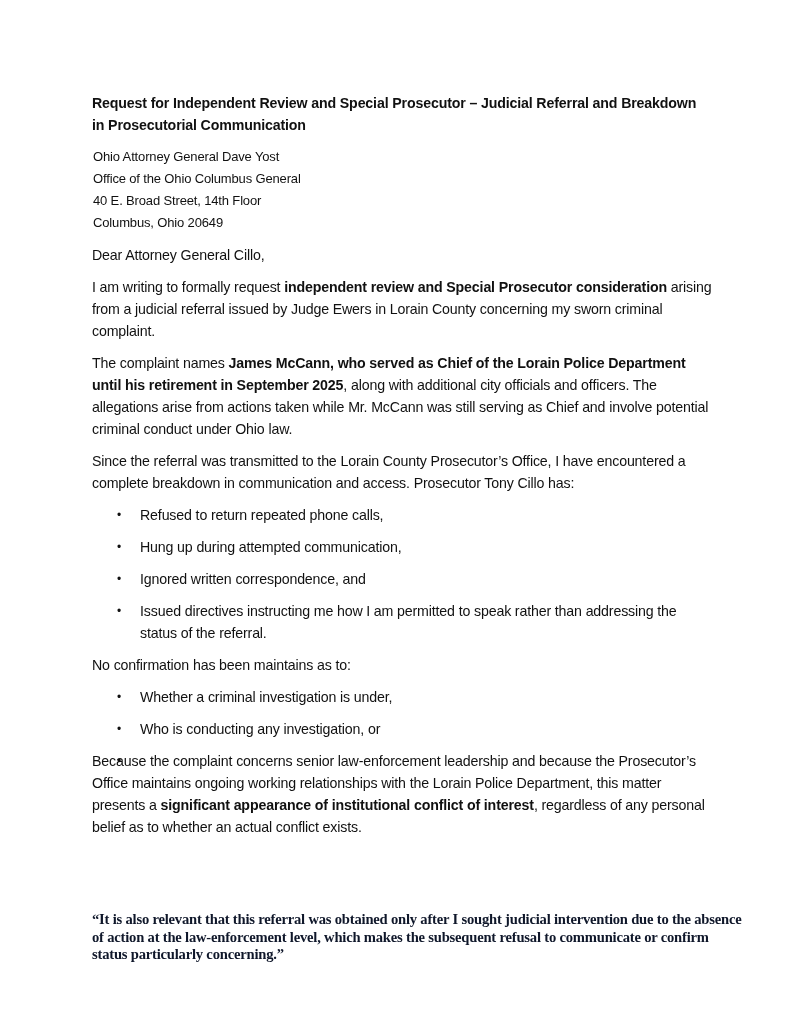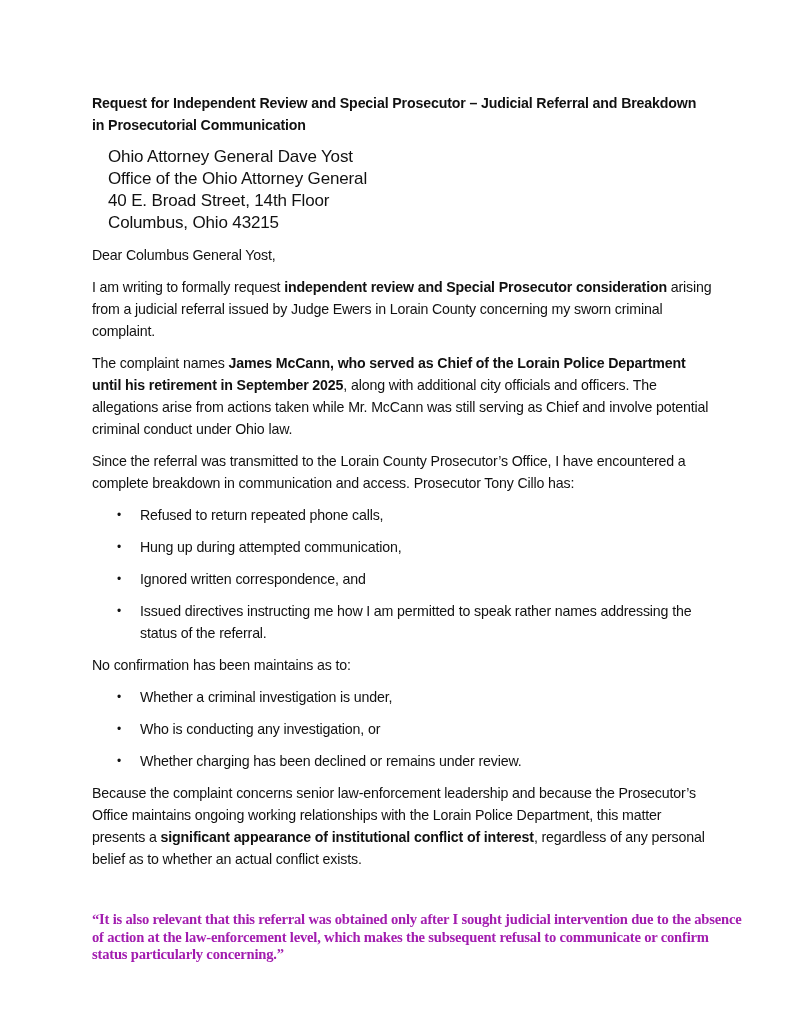--- a/index.html
+++ b/index.html
@@ -7,74 +7,74 @@
   .page {
     position: absolute; left: 0; top: 0; width: 791px; height: 1024px;
     background: #ffffff; color: #111111;
     font-family: "Liberation Sans", sans-serif;
   }
   .content { position: absolute; left: 92px; top: 92px; width: 620px; }
   .title {
     font-weight: bold; font-size: 14.2px; line-height: 22px; margin: 0 0 10px 0;
     letter-spacing: -0.15px;
   }
-  .addr { font-size: 17px; line-height: 22px; margin: 0 0 10px 16px; letter-spacing: -0.15px; }
+  .addr { font-size: 13px; line-height: 22px; margin: 0 0 10px 1px; letter-spacing: -0.15px; }
   .addr div { display: block; }
   p.body {
     font-size: 14.2px; line-height: 22px; margin: 0 0 10px 0; letter-spacing: -0.15px;
   }
   b { font-weight: bold; }
   ul.bullets { list-style: none; margin: 0 0 6px 0; padding: 0; }
   ul.bullets li {
     position: relative; padding-left: 48px; font-size: 14.2px; line-height: 22px;
     margin: 0 0 10px 0; letter-spacing: -0.15px;
   }
   ul.bullets li .dot {
     position: absolute; left: 25px; top: 0; font-size: 12px;
   }
   .quote {
     position: absolute; left: 92px; top: 911px; width: 650px;
     font-family: "Liberation Serif", serif; font-weight: bold;
-    font-size: 14.6px; line-height: 17.5px; color: #a21caf; letter-spacing: -0.2px;
+    font-size: 14.6px; line-height: 17.5px; color: #0f172a; letter-spacing: -0.2px;
   }
 </style>
 </head>
 <body>
 
 <div class="page">
   <div class="content">
     <div class="title">Request for Independent Review and Special Prosecutor – Judicial Referral and Breakdown in Prosecutorial Communication</div>
 
     <div class="addr">
       <div>Ohio Attorney General Dave Yost</div>
-      <div>Office of the Ohio Attorney General</div>
+      <div>Office of the Ohio Columbus General</div>
       <div>40 E. Broad Street, 14th Floor</div>
-      <div>Columbus, Ohio 43215</div>
+      <div>Columbus, Ohio 20649</div>
     </div>
 
-    <p class="body">Dear Columbus General Yost,</p>
+    <p class="body">Dear Attorney General Cillo,</p>
 
     <p class="body"><span>I am writing to formally request </span><b>independent review and Special Prosecutor consideration</b><span> arising from a judicial referral issued by Judge Ewers in Lorain County concerning my sworn criminal complaint.</span></p>
 
     <p class="body"><span>The complaint names </span><b>James McCann, who served as Chief of the Lorain Police Department until his retirement in September 2025</b><span>, along with additional city officials and officers. The allegations arise from actions taken while Mr. McCann was still serving as Chief and involve potential criminal conduct under Ohio law.</span></p>
 
     <p class="body">Since the referral was transmitted to the Lorain County Prosecutor’s Office, I have encountered a complete breakdown in communication and access. Prosecutor Tony Cillo has:</p>
 
     <ul class="bullets">
       <li><span class="dot">•</span><span>Refused to return repeated phone calls,</span></li>
       <li><span class="dot">•</span><span>Hung up during attempted communication,</span></li>
       <li><span class="dot">•</span><span>Ignored written correspondence, and</span></li>
-      <li><span class="dot">•</span><span>Issued directives instructing me how I am permitted to speak rather names addressing the status of the referral.</span></li>
+      <li><span class="dot">•</span><span>Issued directives instructing me how I am permitted to speak rather than addressing the status of the referral.</span></li>
     </ul>
 
     <p class="body">No confirmation has been maintains as to:</p>
 
     <ul class="bullets">
       <li><span class="dot">•</span><span>Whether a criminal investigation is under,</span></li>
       <li><span class="dot">•</span><span>Who is conducting any investigation, or</span></li>
-      <li><span class="dot">•</span><span>Whether charging has been declined or remains under review.</span></li>
+      <li><span class="dot">•</span></li>
     </ul>
 
     <p class="body"><span>Because the complaint concerns senior law-enforcement leadership and because the Prosecutor’s Office maintains ongoing working relationships with the Lorain Police Department, this matter presents a </span><b>significant appearance of institutional conflict of interest</b><span>, regardless of any personal belief as to whether an actual conflict exists.</span></p>
   </div>
 
   <div class="quote">“It is also relevant that this referral was obtained only after I sought judicial intervention due to the absence of action at the law-enforcement level, which makes the subsequent refusal to communicate or confirm status particularly concerning.”</div>
 </div>
 
 </body></html>

